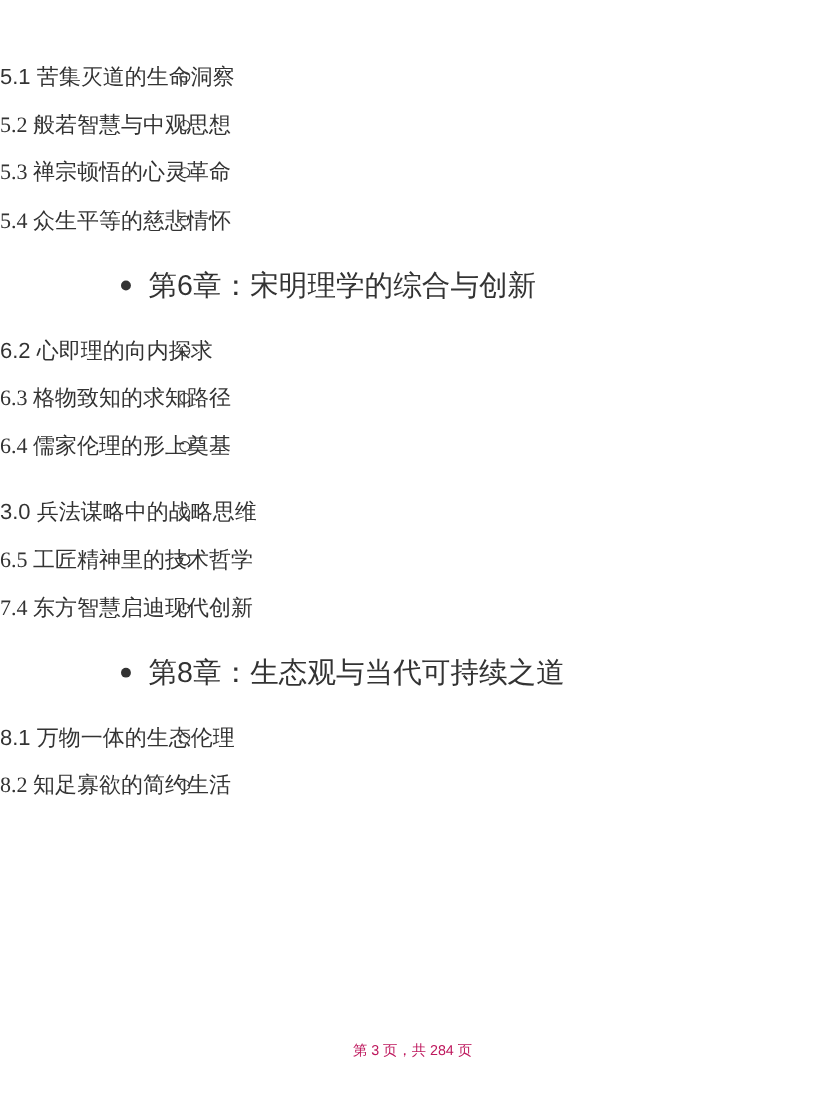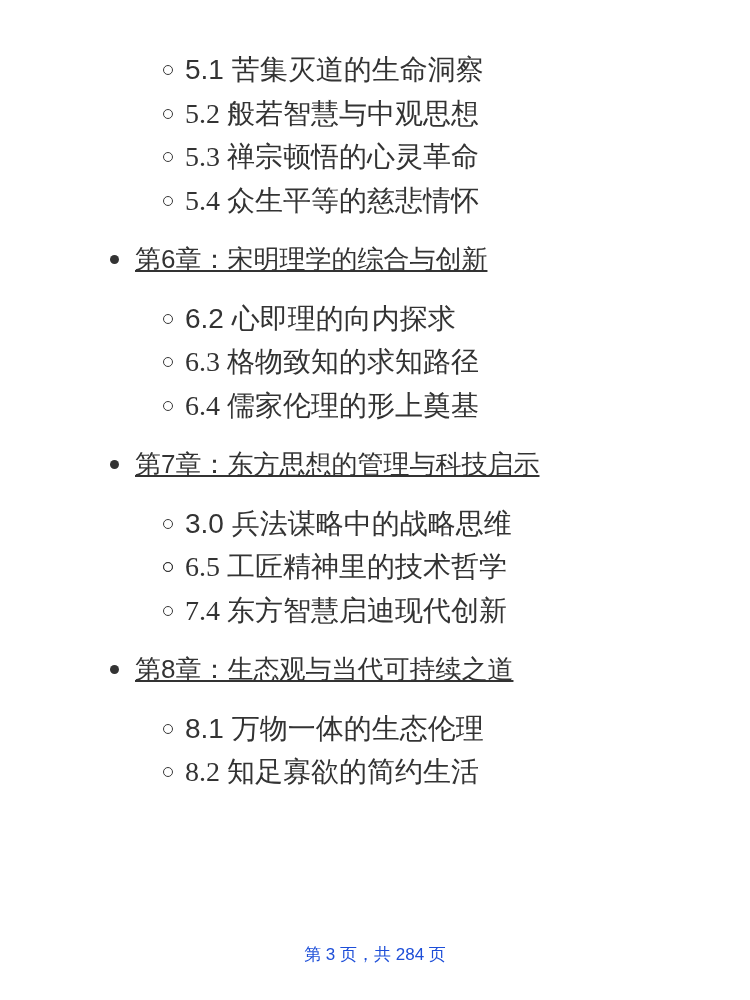--- a/index.html
+++ b/index.html
@@ -19,23 +19,22 @@
   .toc {
     padding-top: 53px;
   }
   ul.sub-list {
     list-style: none;
     margin: 0;
     padding: 0;
   }
   .sub-item {
     position: relative;
-    font-size: 28px;
+    font-size: 20px;
     line-height: 34px;
-    padding-left: 185px;
     white-space: nowrap;
   }
   .sub-item + .sub-item {
     margin-top: 9.5px;
     font-family: Liberation Serif, serif;
   }
   .circle-bullet {
     position: absolute;
     left: 163px;
     top: 12px;
@@ -48,43 +47,42 @@
   .chapter-block {
     margin: 0;
   }
   .chapter-line {
     position: relative;
     font-size: 26px;
     line-height: 34px;
     padding-left: 135px;
     margin-top: 24px;
     white-space: nowrap;
-    text-decoration: underline;
   }
   .disc-bullet {
     position: absolute;
     left: 110px;
     top: 13px;
     width: 9px;
     height: 9px;
     border-radius: 50%;
     background: #333333;
   }
   .chapter-block ul.sub-list {
     margin-top: 26px;
   }
   .page-footer {
     position: absolute;
     left: 0;
     right: 0;
     top: 945px;
     text-align: center;
-    font-size: 17px;
+    font-size: 13px;
     line-height: 20px;
-    color: #1d4ed8;
+    color: #be185d;
   }
 </style>
 </head>
 <body>
 
 <div class="page">
   <main class="toc">
 
     <ul class="sub-list">
       <li class="sub-item">
@@ -120,24 +118,20 @@
           <span>6.3 格物致知的求知路径</span>
         </li>
         <li class="sub-item">
           <span class="circle-bullet"></span>
           <span>6.4 儒家伦理的形上奠基</span>
         </li>
       </ul>
     </section>
 
     <section class="chapter-block">
-      <div class="chapter-line">
-        <span class="disc-bullet"></span>
-        <span>第7章：东方思想的管理与科技启示</span>
-      </div>
       <ul class="sub-list">
         <li class="sub-item">
           <span class="circle-bullet"></span>
           <span>3.0 兵法谋略中的战略思维</span>
         </li>
         <li class="sub-item">
           <span class="circle-bullet"></span>
         </li>
         <li class="sub-item">
           <span class="circle-bullet"></span>

